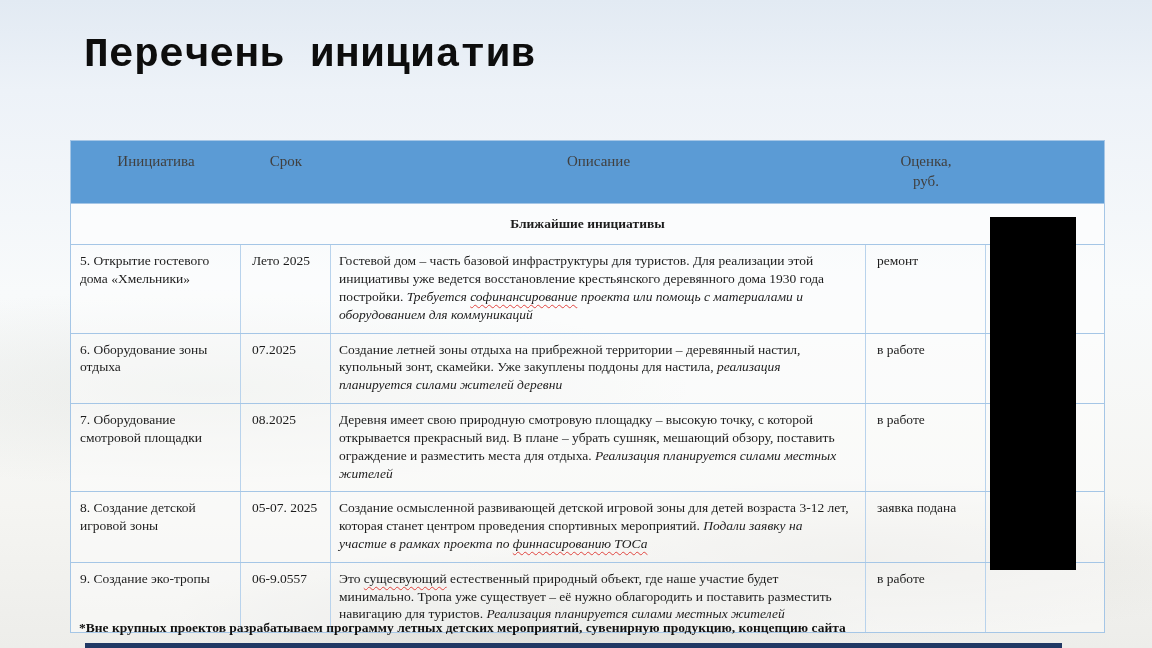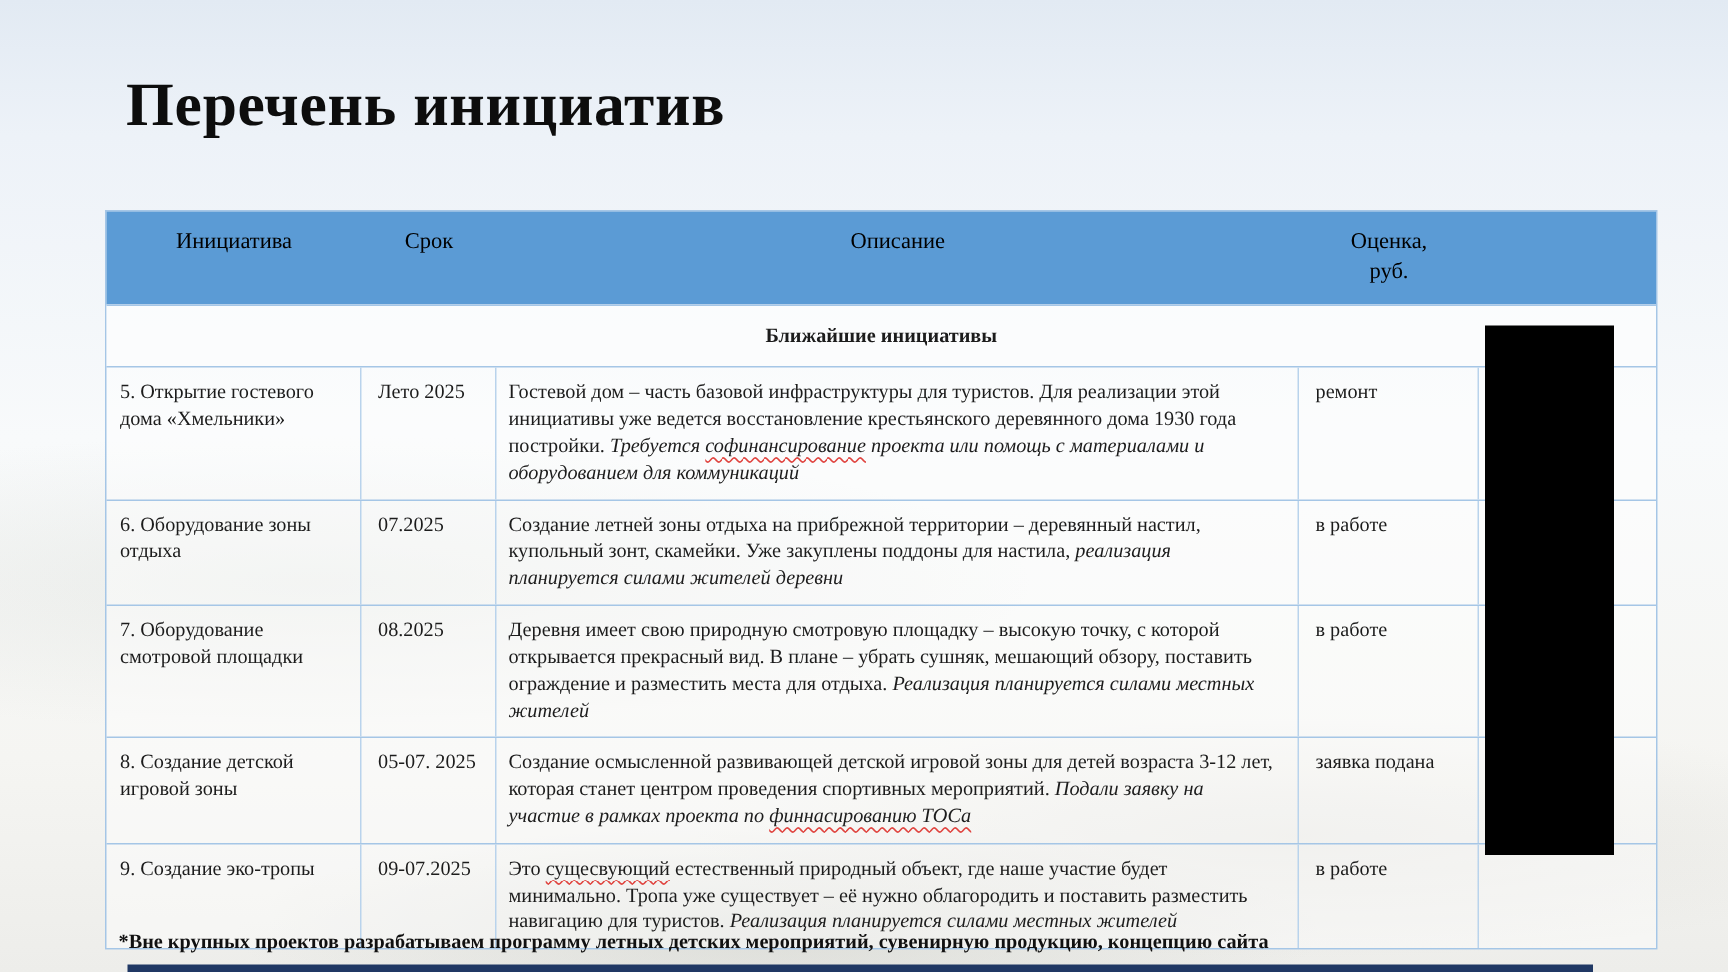--- a/index.html
+++ b/index.html
@@ -13,44 +13,45 @@
     width: 1152px; height: 648px;
     overflow: hidden;
     background:
       radial-gradient(60% 22% at 18% 60%, rgba(178,184,174,0.18), transparent 70%),
       radial-gradient(50% 18% at 75% 86%, rgba(190,188,178,0.22), transparent 70%),
       radial-gradient(45% 16% at 45% 96%, rgba(172,176,166,0.25), transparent 70%),
       linear-gradient(180deg, #e2eaf3 0%, #edf2f8 14%, #f8fafb 45%, #f5f5f2 78%, #ededea 100%);
   }
   .slide-title {
     position: absolute;
-    left: 84px; top: 45px;
+    left: 84px; top: 32px;
     font-size: 41px;
     letter-spacing: 0.5px;
     color: #0d0d0d;
+    font-family: Liberation Mono, monospace;
   }
   
   .tbl {
     position: absolute;
     left: 70px; top: 140px;
     width: 1035px;
     border: 1px solid #a5c6e6;
     background: rgba(255,255,255,0.45);
   }
   .tr {
     display: grid;
     grid-template-columns: 170px 90px 535px 120px 119px;
     border-top: 1px solid #a5c6e6;
   }
   .tr.head {
     border-top: none;
     background: #5b9bd5;
   }
   .tr.head .td {
-    color: #000000;
+    color: #404040;
     font-size: 15px;
     text-align: center;
     padding: 11px 20px;
     border-right: none;
   }
   .td {
     padding: 7px 8px 9px 9px;
     font-size: 13.5px;
     line-height: 1.32;
     border-right: 1px solid #b9d3ec;
@@ -146,21 +147,21 @@
     <div class="tr">
       <div class="td c-init">8. Создание детской игровой зоны</div>
       <div class="td c-term">05-07. 2025</div>
       <div class="td c-desc"><span>Создание осмысленной развивающей детской игровой зоны для детей возраста 3-12 лет, которая станет центром проведения спортивных мероприятий. </span><span class="it">Подали заявку на участие в рамках проекта по </span><span class="it misspell">финнасированию ТОСа</span></div>
       <div class="td c-status">заявка подана</div>
       <div class="td c-est"></div>
     </div>
 
     <div class="tr">
       <div class="td c-init">9. Создание эко-тропы</div>
-      <div class="td c-term">09-07.2025</div>
+      <div class="td c-term">06-9.0557</div>
       <div class="td c-desc"><span>Это </span><span class="misspell">сущесвующий</span><span> естественный природный объект, где наше участие будет минимально. Тропа уже существует – её нужно облагородить и поставить разместить навигацию для туристов. </span><span class="it">Реализация планируется силами местных жителей</span></div>
       <div class="td c-status">в работе</div>
       <div class="td c-est"></div>
     </div>
 
   </div>
 
   <div class="redaction"></div>
 
   <div class="footnote">*Вне крупных проектов разрабатываем программу летных детских мероприятий, сувенирную продукцию, концепцию сайта</div>

